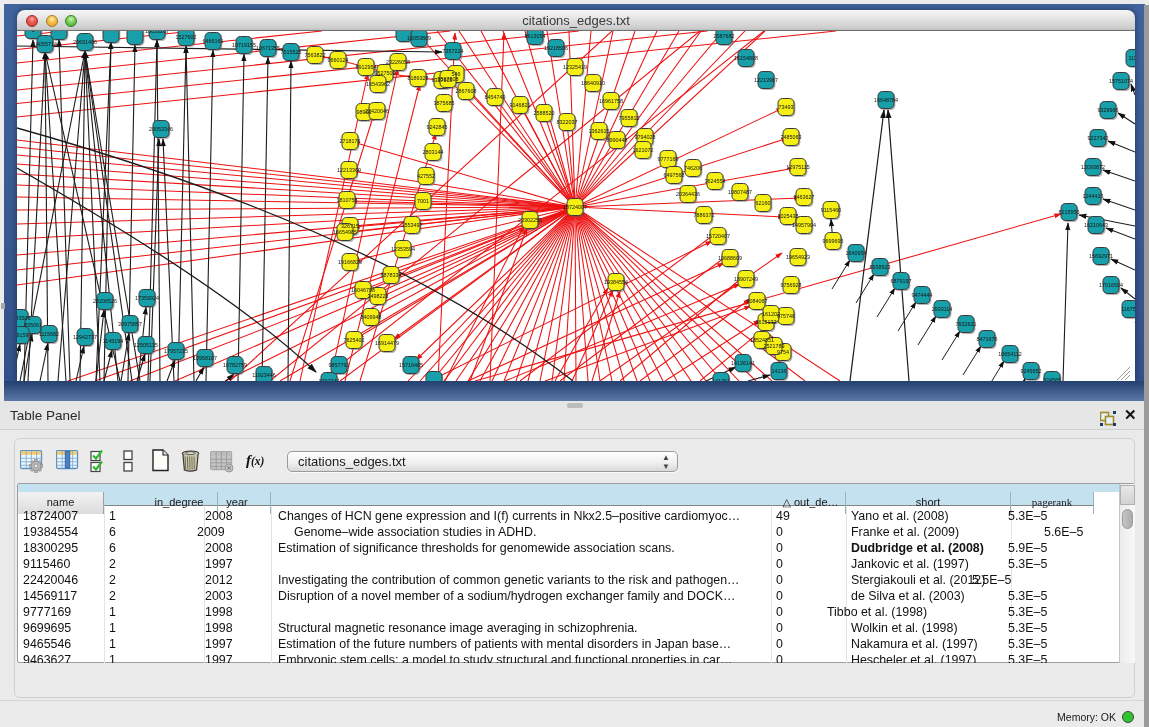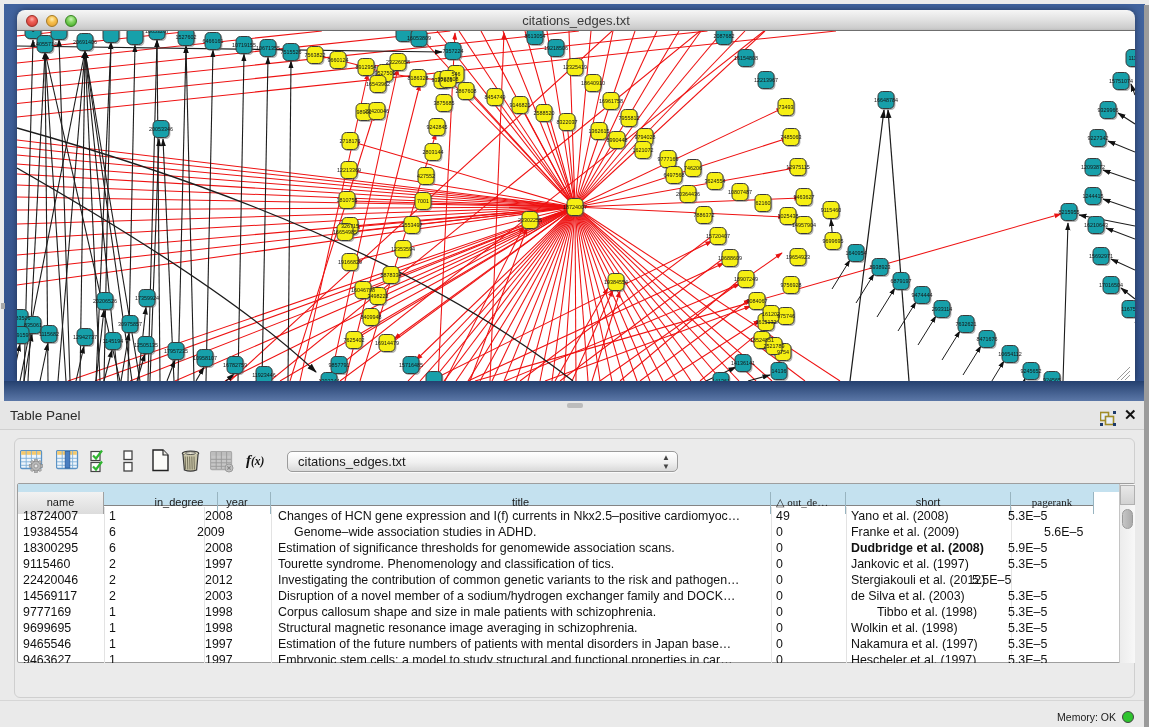--- a/index.html
+++ b/index.html
@@ -809,22 +809,21 @@
       <circle cx="19" cy="17" r="4" fill="#c2c2c2" stroke="#9a9a9a"></circle>
       <path d="M17.3,15.3 L20.7,18.7 M20.7,15.3 L17.3,18.7" stroke="#888" stroke-width="1.1"></path>
     </svg>
 <div class="ticon" style="left:246px;top:51px;font-size:15px;font-style:italic;font-weight:bold;color:#111;font-family:'Liberation Serif',serif;">f<span style="font-size:11.5px;">(x)</span></div>
   <div id="dropdown">citations_edges.txt<div class="arr">▲<br>▼</div></div>
   <div id="tablewrap">
     <div id="thead">
 <div class="th gray" style="left:0px;width:86px;">name</div>
 <div class="th" style="left:86px;width:77px;margin-left:37px;">in_degree</div>
 <div class="th" style="left:186px;width:67px;">year</div>
-<div class="th" style="left:253px;width:500px;">title</div>
-<div class="th" style="left:753px;width:75px;text-align:left;padding-left:5px;font-family:Liberation Serif, serif;">△ out_de…</div>
+<div class="th" style="left:753px;width:75px;text-align:center;padding-left:5px;">△ out_de…</div>
 <div class="th" style="left:828px;width:165px;">short</div>
 <div class="th" style="left:993px;width:83px;font-family:Liberation Serif, serif;">pagerank</div>
 <div class="th" style="left:1076px;width:25px;background:#fff;border-right:none;"></div>
     </div>
     <div id="tbody">
 <div class="gridv" style="left:86px;"></div>
 <div class="gridv" style="left:186px;"></div>
 <div class="gridv" style="left:253px;"></div>
 <div class="gridv" style="left:753px;"></div>
 <div class="gridv" style="left:828px;"></div>
@@ -853,21 +852,20 @@
           <span class="td" style="left:187px;width:60px;">2008</span>
           <span class="td" style="left:260px;width:492px;">Estimation of significance thresholds for genomewide association scans.</span>
           <span class="td" style="left:758px;width:68px;">0</span>
           <span class="td" style="left:833px;width:158px;font-weight:bold;">Dudbridge et al. (2008)</span>
           <span class="td" style="left:990px;width:86px;">5.9E–5</span>
         </div>
 <div class="tr" style="top:49px;">
           <span class="td" style="left:5px;width:80px;">9115460</span>
           <span class="td" style="left:91px;width:90px;">2</span>
           <span class="td" style="left:187px;width:60px;">1997</span>
-          <span class="td" style="left:260px;width:492px;">Tourette syndrome. Phenomenology and classification of tics.</span>
           <span class="td" style="left:758px;width:68px;">0</span>
           <span class="td" style="left:833px;width:158px;">Jankovic et al. (1997)</span>
           <span class="td" style="left:990px;width:86px;">5.3E–5</span>
         </div>
 <div class="tr" style="top:65px;">
           <span class="td" style="left:5px;width:80px;">22420046</span>
           <span class="td" style="left:91px;width:90px;">2</span>
           <span class="td" style="left:187px;width:60px;">2012</span>
           <span class="td" style="left:260px;width:492px;">Investigating the contribution of common genetic variants to the risk and pathogen…</span>
           <span class="td" style="left:758px;width:68px;">0</span>
@@ -880,23 +878,22 @@
           <span class="td" style="left:187px;width:60px;">2003</span>
           <span class="td" style="left:260px;width:492px;">Disruption of a novel member of a sodium/hydrogen exchanger family and DOCK…</span>
           <span class="td" style="left:758px;width:68px;">0</span>
           <span class="td" style="left:833px;width:158px;">de Silva et al. (2003)</span>
           <span class="td" style="left:990px;width:86px;">5.3E–5</span>
         </div>
 <div class="tr" style="top:97px;">
           <span class="td" style="left:5px;width:80px;">9777169</span>
           <span class="td" style="left:91px;width:90px;">1</span>
           <span class="td" style="left:187px;width:60px;">1998</span>
-          <span class="td" style="left:260px;width:492px;">Corpus callosum shape and size in male patients with schizophrenia.</span>
           <span class="td" style="left:758px;width:68px;">0</span>
-          <span class="td" style="left:859px;width:158px;">Tibbo et al. (1998)</span>
+          <span class="td" style="left:809px;width:158px;">Tibbo et al. (1998)</span>
           <span class="td" style="left:990px;width:86px;">5.3E–5</span>
         </div>
 <div class="tr" style="top:113px;">
           <span class="td" style="left:5px;width:80px;">9699695</span>
           <span class="td" style="left:91px;width:90px;">1</span>
           <span class="td" style="left:187px;width:60px;">1998</span>
           <span class="td" style="left:260px;width:492px;">Structural magnetic resonance image averaging in schizophrenia.</span>
           <span class="td" style="left:758px;width:68px;">0</span>
           <span class="td" style="left:833px;width:158px;">Wolkin et al. (1998)</span>
           <span class="td" style="left:990px;width:86px;">5.3E–5</span>

